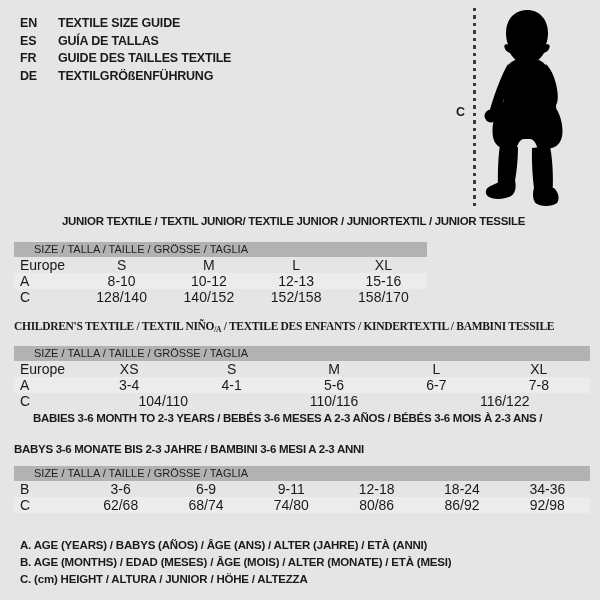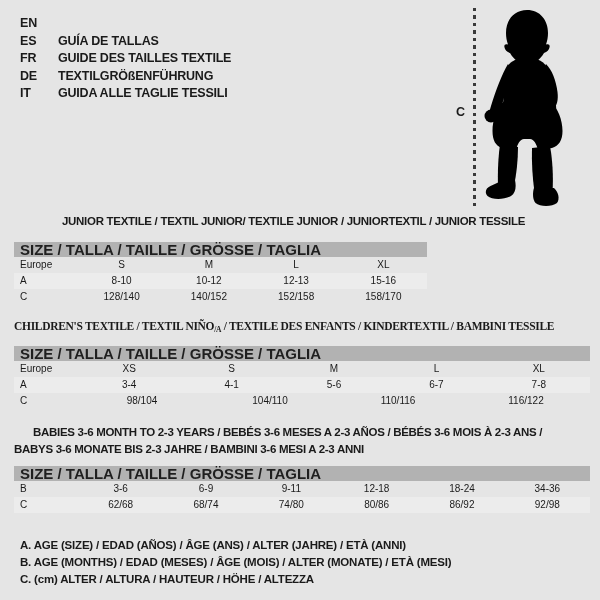--- a/index.html
+++ b/index.html
@@ -17,52 +17,49 @@
     position:absolute;left:473px;top:8px;width:3px;height:198px;
     background:repeating-linear-gradient(to bottom,#3a3a3a 0 3.5px,transparent 3.5px 7.5px);
   }
   .figure-label{position:absolute;left:456px;top:105px;font-size:12.5px;font-weight:bold;}
   .silhouette{position:absolute;left:482px;top:8px;}
   
   .sec-title{position:absolute;font-size:11.5px;font-weight:bold;letter-spacing:-0.3px;white-space:nowrap;}
   .sub{font-size:7.5px;vertical-align:-2px;}
   
   .tbl{position:absolute;left:14px;}
-  .size-bar{height:15px;line-height:15px;font-size:15px;font-weight:bold;padding-left:6px;color:#1f1f1f;}
-  .trow{display:flex;height:16px;line-height:16px;font-size:10px;}
+  .size-bar{height:15px;line-height:15px;font-size:11px;font-weight:normal;padding-left:20px;color:#1f1f1f;}
+  .trow{display:flex;height:16px;line-height:16px;font-size:14px;}
   .tlabel{width:58px;padding-left:6px;text-align:left;}
   .tcell{flex:1;text-align:center;}
   
   .footnotes{position:absolute;left:20px;top:537px;}
   .foot-row{height:17px;line-height:17px;font-size:11.5px;font-weight:bold;letter-spacing:-0.2px;white-space:nowrap;}
 </style>
 </head>
 <body>
 
 <div class="page">
 
   <div class="lang-list">
     <div class="lang-row">
       <span class="lang-code">EN</span>
+      <span class="lang-label">TEXTILE SIZE GUIDE</span>
     </div>
     <div class="lang-row">
       <span class="lang-code">ES</span>
       <span class="lang-label">GUÍA DE TALLAS</span>
     </div>
     <div class="lang-row">
       <span class="lang-code">FR</span>
       <span class="lang-label">GUIDE DES TAILLES TEXTILE</span>
     </div>
     <div class="lang-row">
       <span class="lang-code">DE</span>
       <span class="lang-label">TEXTILGRÖßENFÜHRUNG</span>
-    </div>
-    <div class="lang-row">
-      <span class="lang-code">IT</span>
-      <span class="lang-label">GUIDA ALLE TAGLIE TESSILI</span>
     </div>
   </div>
 
   <div class="dotted-line"></div>
   <div class="figure-label">C</div>
   <svg class="silhouette" width="94" height="202" viewBox="0 0 94 202" xmlns="http://www.w3.org/2000/svg">
     <g fill="#000000">
 
       <path d="M45 2 C58 2 66 12 66 25 C66 29 65.3 33 64 36.5 C66.5 35.5 68 36.6 67.6 39 C67.2 41.8 65 44.2 62 45 C58 52 52.5 55.5 45 55.5 C37.5 55.5 32 52 28 45 C25 44.2 22.8 41.8 22.4 39 C22 36.6 23.5 35.5 26 36.5 C24.7 33 24 29 24 25 C24 12 32 2 45 2 Z"></path>
 
@@ -126,28 +123,27 @@
     <div class="trow" style="background:#ececec;">
       <div class="tlabel">A</div>
       <div class="tcell">3-4</div>
       <div class="tcell">4-1</div>
       <div class="tcell">5-6</div>
       <div class="tcell">6-7</div>
       <div class="tcell">7-8</div>
     </div>
     <div class="trow">
       <div class="tlabel">C</div>
-      <div class="tcell">98/104</div>
       <div class="tcell">104/110</div>
       <div class="tcell">110/116</div>
       <div class="tcell">116/122</div>
     </div>
   </div>
 
-  <div class="sec-title" style="left:14px;top:426px;padding-left:19px;">BABIES 3-6 MONTH TO 2-3 YEARS / BEBÉS 3-6 MESES A 2-3 AÑOS / BÉBÉS 3-6 MOIS À 2-3 ANS /</div>
+  <div class="sec-title" style="left:14px;top:412px;padding-left:19px;">BABIES 3-6 MONTH TO 2-3 YEARS / BEBÉS 3-6 MESES A 2-3 AÑOS / BÉBÉS 3-6 MOIS À 2-3 ANS /</div>
   <div class="sec-title" style="left:14px;top:443px;">BABYS 3-6 MONATE BIS 2-3 JAHRE / BAMBINI 3-6 MESI A 2-3 ANNI</div>
   <div class="tbl" style="top:466px;width:576px;">
     <div class="size-bar" style="background:#b2b2b2;">SIZE / TALLA / TAILLE / GRÖSSE / TAGLIA</div>
     <div class="trow">
       <div class="tlabel">B</div>
       <div class="tcell">3-6</div>
       <div class="tcell">6-9</div>
       <div class="tcell">9-11</div>
       <div class="tcell">12-18</div>
       <div class="tcell">18-24</div>
@@ -158,18 +154,18 @@
       <div class="tcell">62/68</div>
       <div class="tcell">68/74</div>
       <div class="tcell">74/80</div>
       <div class="tcell">80/86</div>
       <div class="tcell">86/92</div>
       <div class="tcell">92/98</div>
     </div>
   </div>
 
   <div class="footnotes">
-    <div class="foot-row">A. AGE (SIZE) / EDAD (AÑOS) / ÂGE (ANS) / ALTER (JAHRE) / ETÀ (ANNI)</div>
+    <div class="foot-row">A. AGE (YEARS) / BABYS (AÑOS) / ÂGE (ANS) / ALTER (JAHRE) / ETÀ (ANNI)</div>
     <div class="foot-row">B. AGE (MONTHS) / EDAD (MESES) / ÂGE (MOIS) / ALTER (MONATE) / ETÀ (MESI)</div>
-    <div class="foot-row">C. (cm) ALTER / ALTURA / HAUTEUR / HÖHE / ALTEZZA</div>
+    <div class="foot-row">C. (cm) HEIGHT / ALTURA / JUNIOR / HÖHE / ALTEZZA</div>
   </div>
 
 </div>
 
 </body></html>

